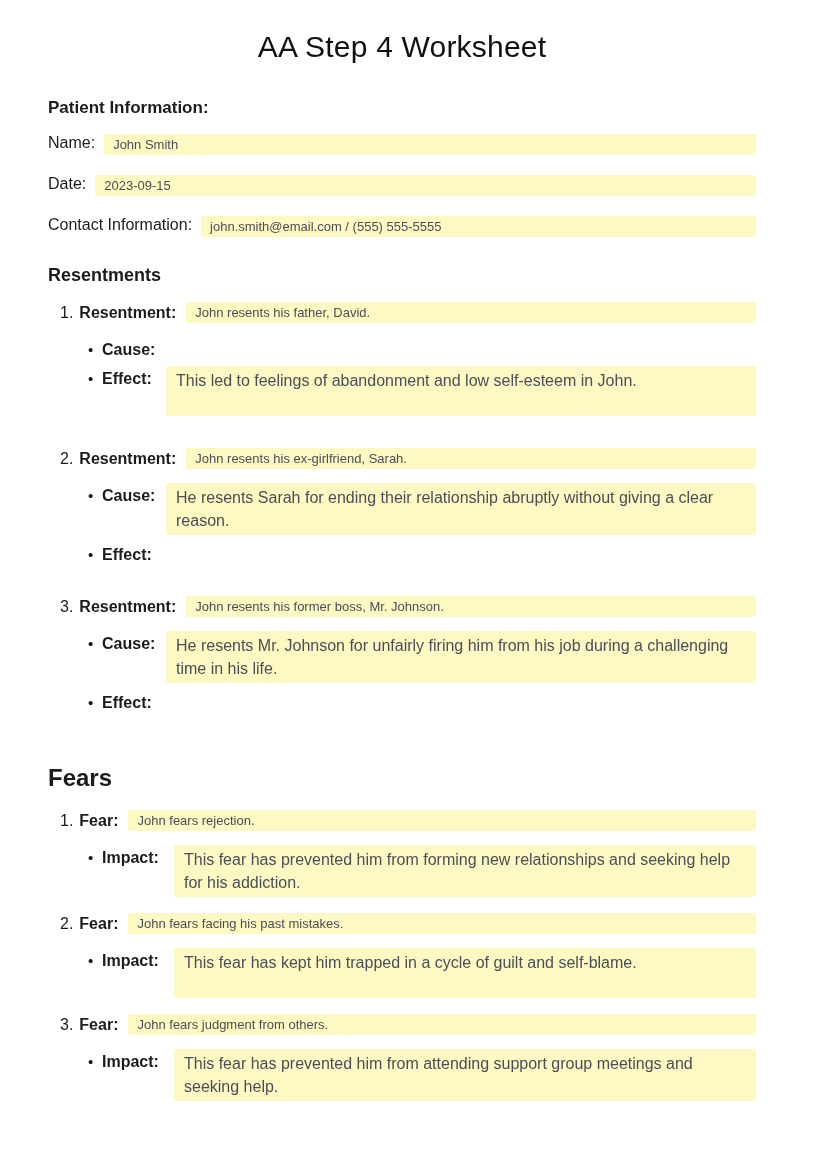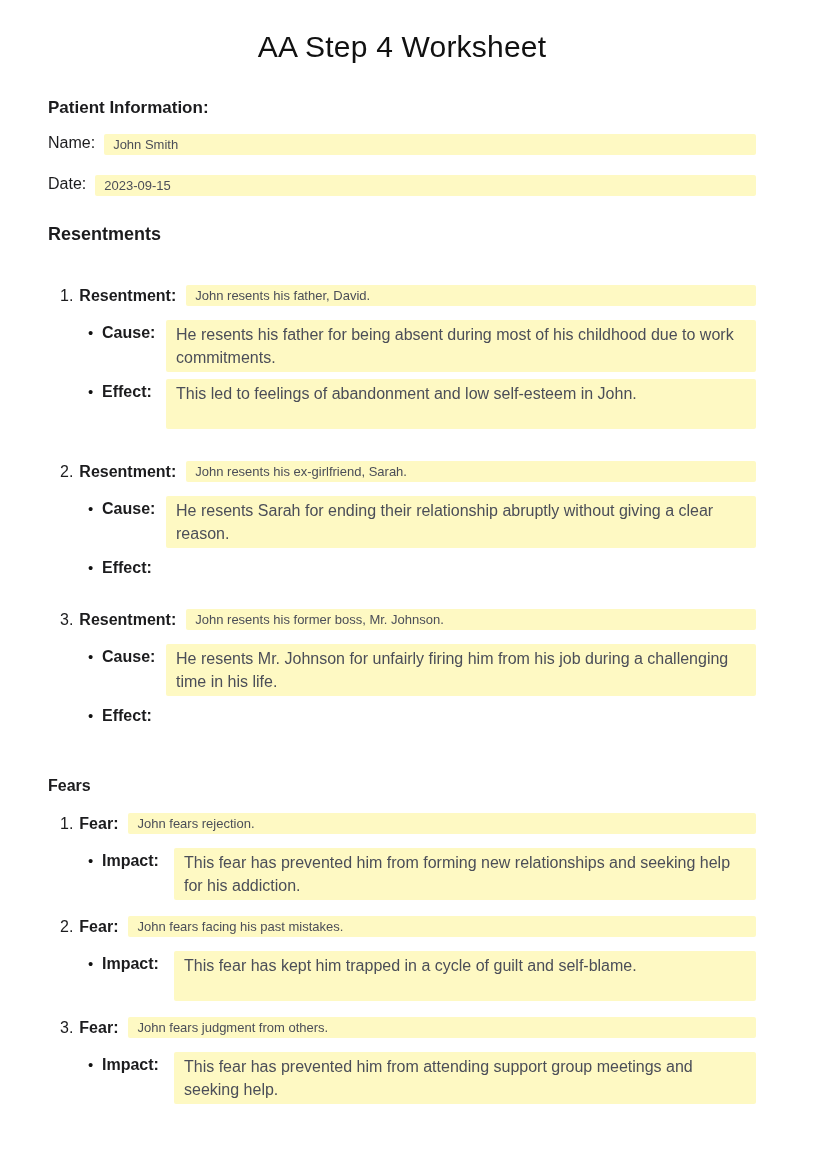--- a/index.html
+++ b/index.html
@@ -47,24 +47,24 @@
     flex: 1;
     font-size: 16px;
     color: #4b4e58;
     padding: 3px 10px;
     line-height: 23px;
     min-height: 50px;
   }
   .resentments-heading {
     font-size: 18px;
     font-weight: 700;
-    margin: 28px 0 40px 0;
+    margin: 28px 0 16px 0;
   }
   .fears-heading {
-    font-size: 16px;
+    font-size: 24px;
     font-weight: 700;
     margin: 52px 0 18px 0;
   }
   .numbered-row {
     display: flex;
     align-items: center;
     font-size: 16px;
     margin: 0 0 14px 12px;
   }
   .num { margin-right: 6px; white-space: nowrap; }
@@ -106,33 +106,36 @@
   <div class="info-row">
     <span class="info-label">Name:</span>
     <span class="field field-sm">John Smith</span>
   </div>
 
   <div class="info-row">
     <span class="info-label">Date:</span>
     <span class="field field-sm">2023-09-15</span>
   </div>
 
+  <div class="info-row">
+    <span class="info-label">Contact Information:</span>
+    <span class="field field-sm">john.smith@email.com / (555) 555-5555</span>
+  </div>
 
   <h2 class="resentments-heading">Resentments</h2>
 
   <div class="resentment-item">
     <div class="numbered-row">
       <span class="num">1.</span>
       <span class="row-label">Resentment:</span>
       <span class="field field-sm">John resents his father, David.</span>
     </div>
     <div class="sub-row">
       <span class="bullet">•</span>
       <span class="sub-label w-ce">Cause:</span>
-      <span class="field field-lg">He resents his father for being absent during most of his childhood due to work commitments.</span>
     </div>
     <div class="sub-row">
       <span class="bullet">•</span>
       <span class="sub-label w-ce">Effect:</span>
       <span class="field field-lg">This led to feelings of abandonment and low self-esteem in John.</span>
     </div>
   </div>
 
   <div class="resentment-item">
     <div class="numbered-row">

